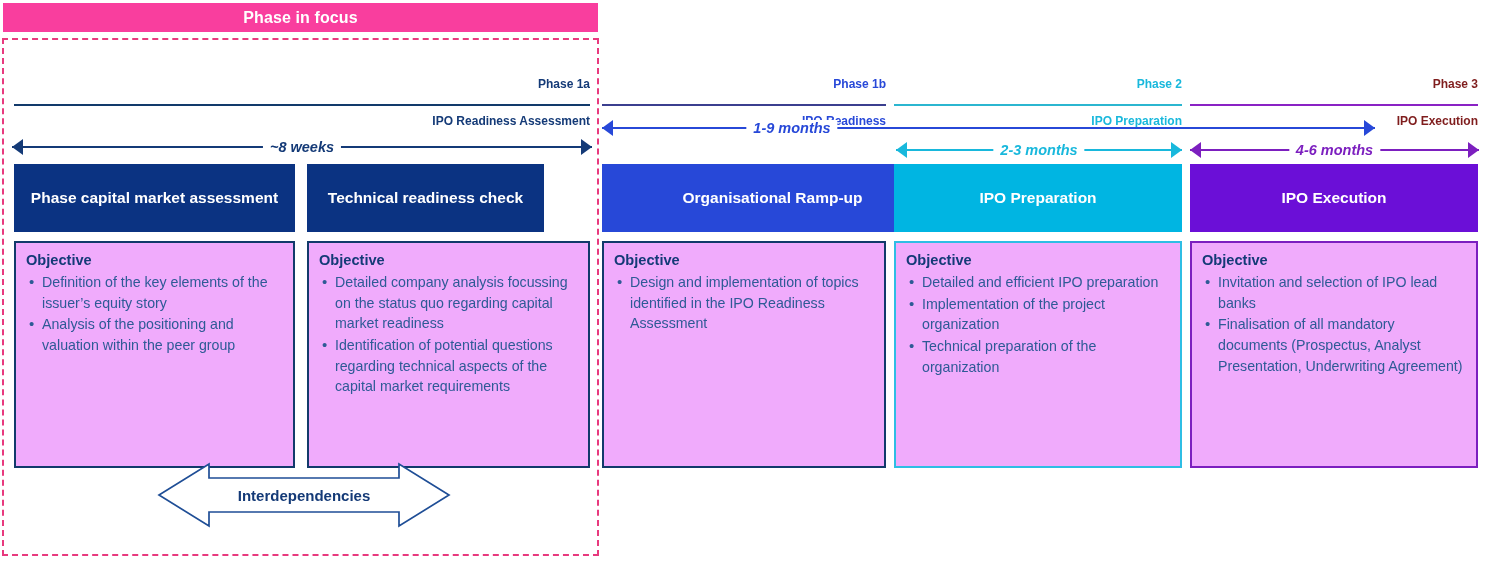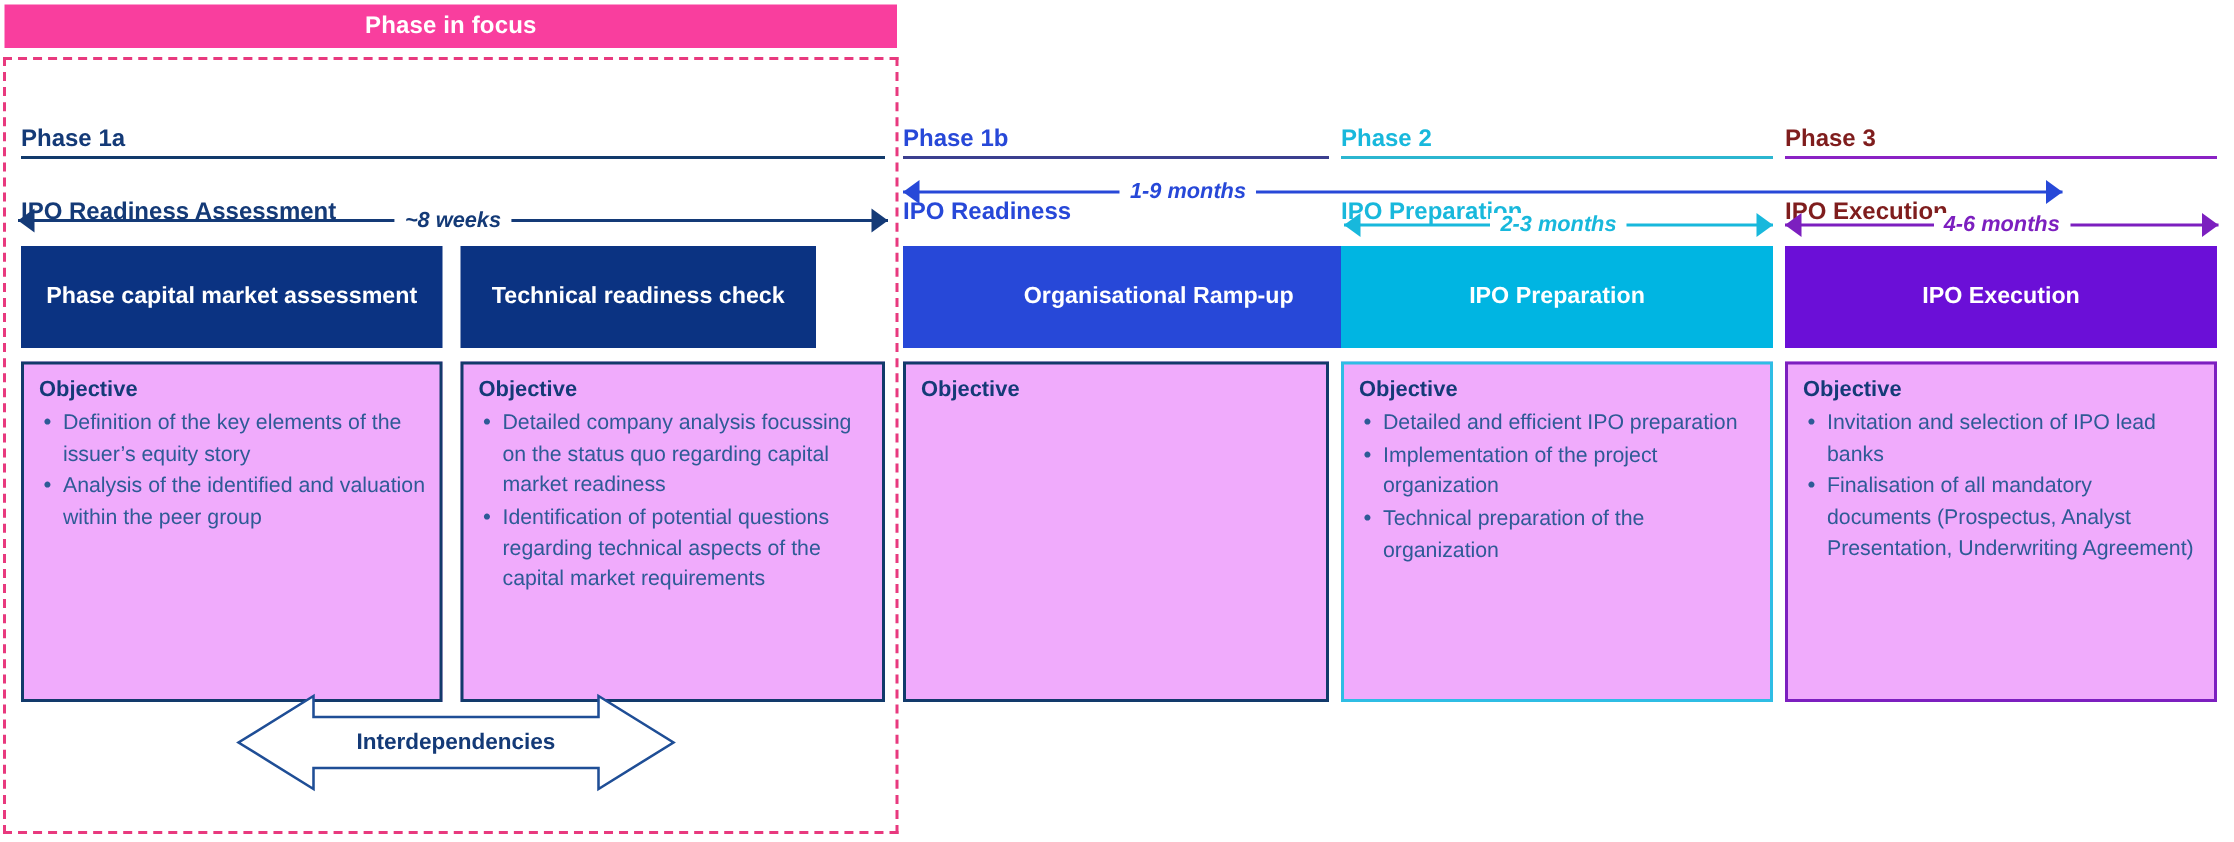--- a/index.html
+++ b/index.html
@@ -21,21 +21,21 @@
   }
   
   .focus-frame{
     position:absolute;left:2px;top:38px;width:597px;height:518px;
     border:2px dashed #E8397E;box-sizing:border-box;
     background:transparent;pointer-events:none;
   }
 
   
   .phase-title{
-    position:absolute;text-align:left;font-weight:bold;font-size:16px;
+    position:absolute;text-align:right;font-weight:bold;font-size:12px;
     line-height:1.55;white-space:pre-line;
   }
   .phase-rule{position:absolute;height:2px;}
 
   
   .dur{position:absolute;height:24px;}
   .dur .line{
     position:absolute;left:0;right:0;top:11px;height:2px;
   }
   .dur .head{
@@ -145,40 +145,43 @@
     <div class="lbl" style="color:#7C1FBF;">4-6 months</div>
   </div>
 
   <div class="tile" style="left:14px;top:164px;width:281px;height:68px;background:#0B3382;">
     <span>Phase capital market assessment</span>
   </div>
   <div class="objbox" style="left:14px;top:241px;width:281px;height:227px;border-color:#123A6B;">
     <div class="ohead">Objective</div>
     <ul>
       <li>Definition of the key elements of the issuer’s equity story</li>
-      <li>Analysis of the identified and valuation within the peer group</li>
+      <li>Analysis of the positioning and valuation within the peer group</li>
     </ul>
   </div>
 
   <div class="tile" style="left:307px;top:164px;width:237px;height:68px;background:#0B3382;">
     <span>Technical readiness check</span>
   </div>
   <div class="objbox" style="left:307px;top:241px;width:283px;height:227px;border-color:#123A6B;">
     <div class="ohead">Objective</div>
     <ul>
       <li>Detailed company analysis focussing on the status quo regarding capital market readiness</li>
       <li>Identification of potential questions regarding technical aspects of the capital market requirements</li>
     </ul>
   </div>
 
   <div class="tile" style="left:602px;top:164px;width:341px;height:68px;background:#2748D8;">
     <span>Organisational Ramp-up</span>
   </div>
   <div class="objbox" style="left:602px;top:241px;width:284px;height:227px;border-color:#123A6B;">
     <div class="ohead">Objective</div>
+    <ul>
+      <li>Design and implementation of topics identified in the IPO Readiness Assessment</li>
+    </ul>
   </div>
 
   <div class="tile" style="left:894px;top:164px;width:288px;height:68px;background:#00B5E2;">
     <span>IPO Preparation</span>
   </div>
   <div class="objbox" style="left:894px;top:241px;width:288px;height:227px;border-color:#2FBDE4;">
     <div class="ohead">Objective</div>
     <ul>
       <li>Detailed and efficient IPO preparation</li>
       <li>Implementation of the project organization</li>

